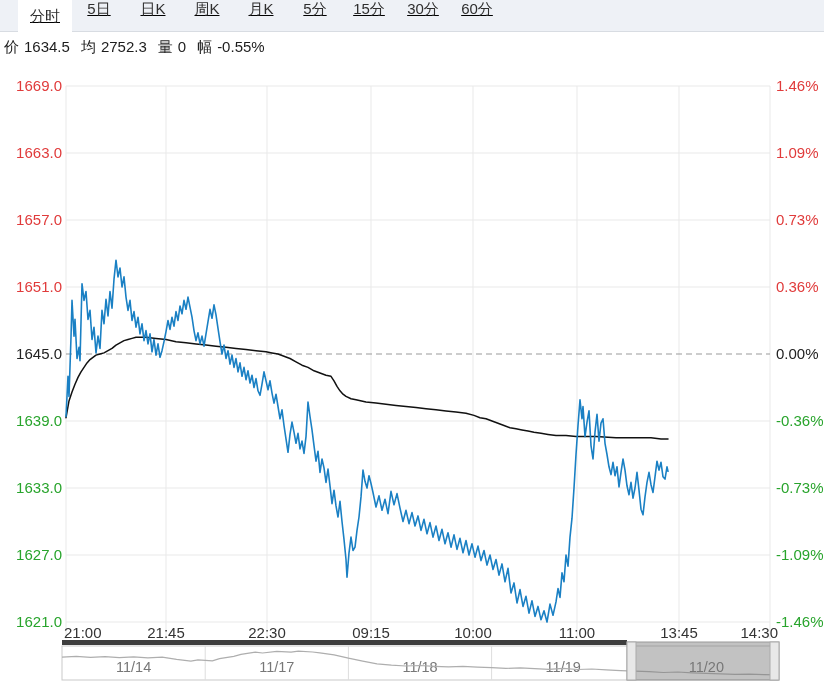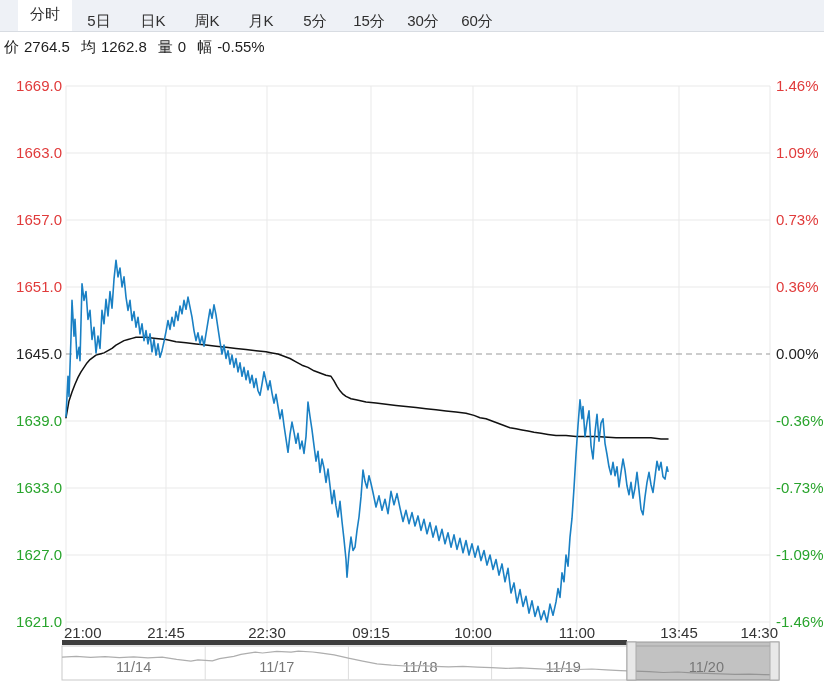--- a/index.html
+++ b/index.html
@@ -2,22 +2,22 @@
 <html><head>
 <meta charset="utf-8">
 <style>
   html,body{margin:0;padding:0;}
   body{
     width:824px;height:684px;position:relative;overflow:hidden;background:#ffffff;
     font-family:"Liberation Sans","DejaVu Sans",sans-serif;
   }
   .tabbar{
     position:absolute;top:0;left:0;width:824px;height:32px;background:#eef1f6;
-    border-bottom:1px solid #d8dce2;display:flex;align-items:flex-end;
-    padding-left:18px;box-sizing:border-box;
+    border-bottom:1px solid #d8dce2;display:flex;align-items:flex-start;
+    padding-left:18px;box-sizing:border-box;text-decoration:underline;
   }
   .tab{
     min-width:54px;display:flex;align-items:center;justify-content:center;
     font-size:15px;color:#2f2f2f;cursor:pointer;white-space:nowrap;
   }
   .tab.active{background:#ffffff;height:33px;position:relative;z-index:2;}
   .infobar{
     position:absolute;top:33px;left:0;width:824px;height:28px;display:flex;
     align-items:center;padding-left:4px;box-sizing:border-box;
     font-size:15px;color:#1d1d1d;
@@ -35,22 +35,22 @@
     <div class="tab">5日</div>
     <div class="tab">日K</div>
     <div class="tab">周K</div>
     <div class="tab">月K</div>
     <div class="tab">5分</div>
     <div class="tab">15分</div>
     <div class="tab">30分</div>
     <div class="tab">60分</div>
   </div>
 <div class="infobar">
-    <span class="seg"><span class="lab">价</span><span>2764.5</span></span>
-    <span class="seg"><span class="lab">均</span><span>1262.8</span></span>
+    <span class="seg"><span class="lab">价</span><span>1634.5</span></span>
+    <span class="seg"><span class="lab">均</span><span>2752.3</span></span>
     <span class="seg"><span class="lab">量</span><span>0</span></span>
     <span class="seg"><span class="lab">幅</span><span>-0.55%</span></span>
   </div>
 <svg id="chart-svg" width="824" height="684" viewBox="0 0 824 684">
     <line x1="66" y1="86" x2="770" y2="86" stroke="#e9e9e9" stroke-width="1"></line>
     <line x1="66" y1="153" x2="770" y2="153" stroke="#e9e9e9" stroke-width="1"></line>
     <line x1="66" y1="220" x2="770" y2="220" stroke="#e9e9e9" stroke-width="1"></line>
     <line x1="66" y1="287" x2="770" y2="287" stroke="#e9e9e9" stroke-width="1"></line>
     <line x1="66" y1="421" x2="770" y2="421" stroke="#e9e9e9" stroke-width="1"></line>
     <line x1="66" y1="488" x2="770" y2="488" stroke="#e9e9e9" stroke-width="1"></line>

